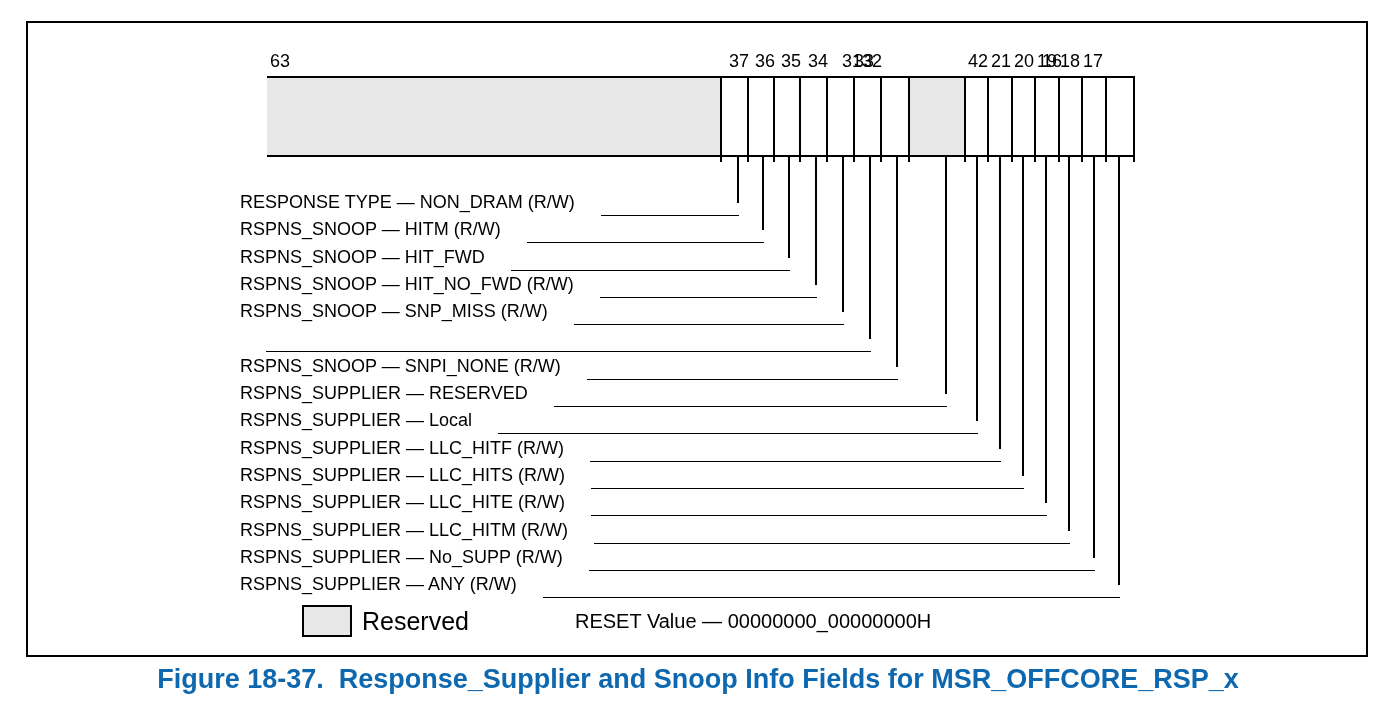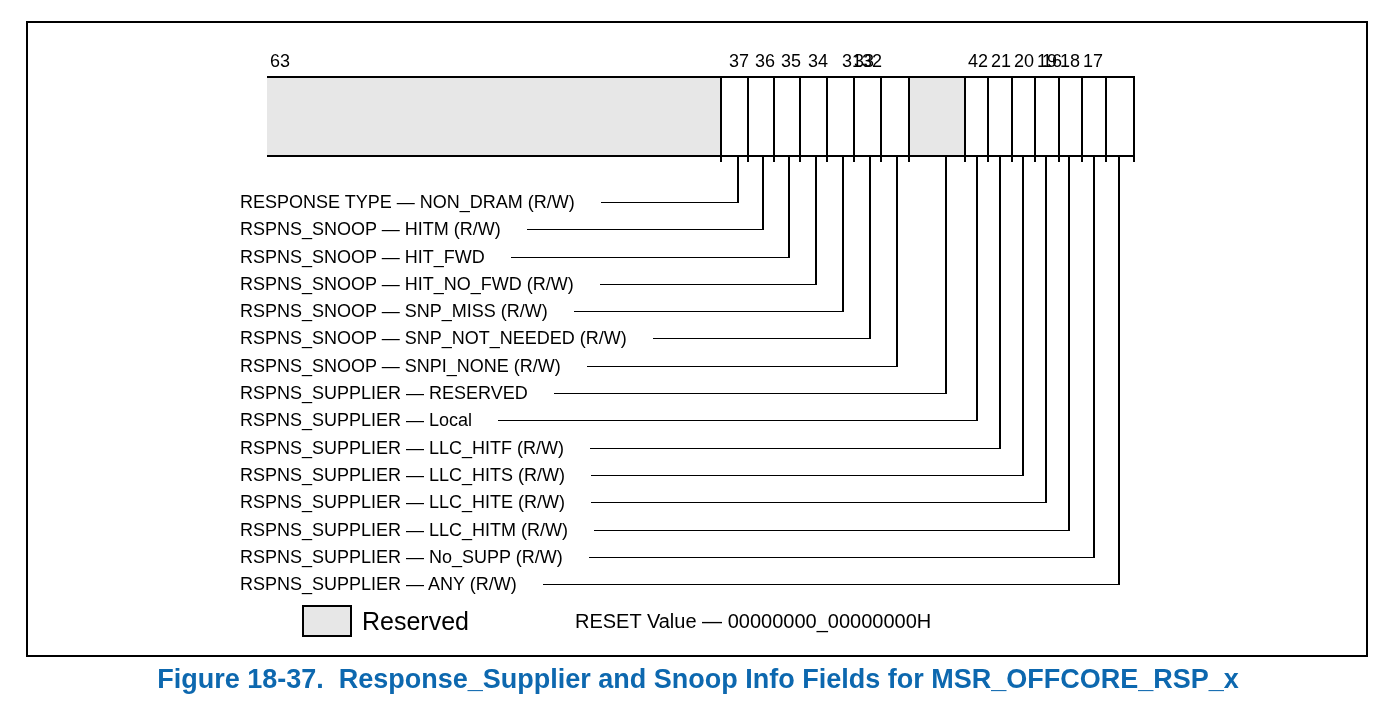--- a/index.html
+++ b/index.html
@@ -34,21 +34,21 @@
     white-space: nowrap;
   }
   .msb-num {
     position: absolute; left: 270px; top: 51px; height: 20px;
     font-size: 18px; line-height: 20px;
   }
   .tick { position: absolute; width: 1.5px; height: 5px; top: 157px; background: #000; }
   .drop { position: absolute; width: 1.5px; background: #000; }
   .field-row {
     position: absolute; left: 240px; height: 28px;
-    display: flex; align-items: center;
+    display: flex; align-items: flex-end;
   }
   .field-label {
     font-size: 18px; line-height: 28px; white-space: nowrap;
   }
   .leader {
     flex: 1 1 auto; height: 0;
     border-top: 1.5px solid #000;
     margin-left: 26px;
   }
   .legend-swatch {
@@ -162,21 +162,20 @@
       </div>
       <div class="field-row" style="top: 270px; width: 577px;">
         <span class="field-label">RSPNS_SNOOP — HIT_NO_FWD (R/W)</span>
         <div class="leader"></div>
       </div>
       <div class="field-row" style="top: 297px; width: 604px;">
         <span class="field-label">RSPNS_SNOOP — SNP_MISS (R/W)</span>
         <div class="leader"></div>
       </div>
       <div class="field-row" style="top: 324px; width: 631px;">
-        <span class="field-label">RSPNS_SNOOP — SNP_NOT_NEEDED (R/W)</span>
         <div class="leader"></div>
       </div>
       <div class="field-row" style="top: 352px; width: 658px;">
         <span class="field-label">RSPNS_SNOOP — SNPI_NONE (R/W)</span>
         <div class="leader"></div>
       </div>
       <div class="field-row" style="top: 379px; width: 707px;">
         <span class="field-label">RSPNS_SUPPLIER — RESERVED</span>
         <div class="leader"></div>
       </div>

